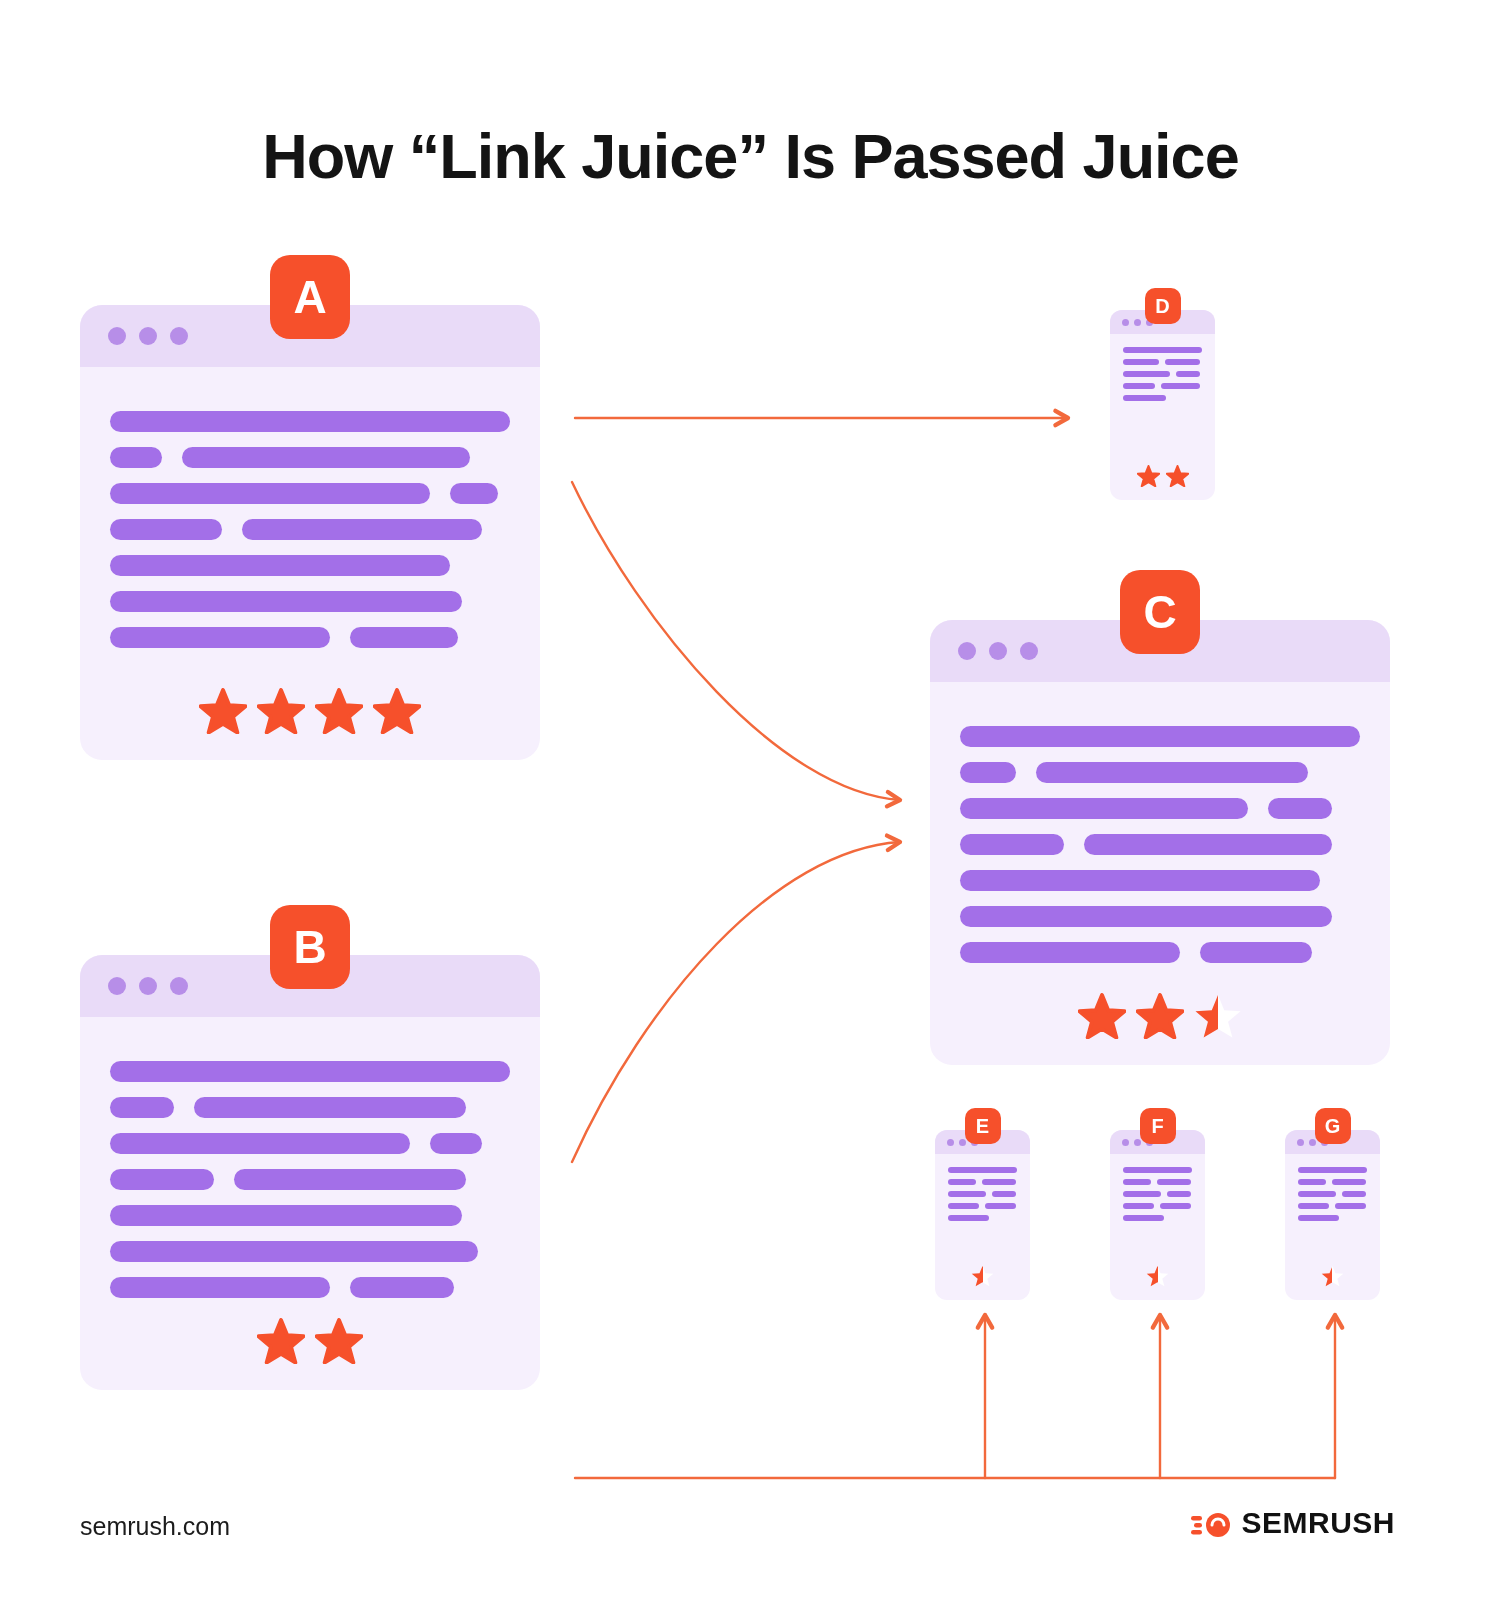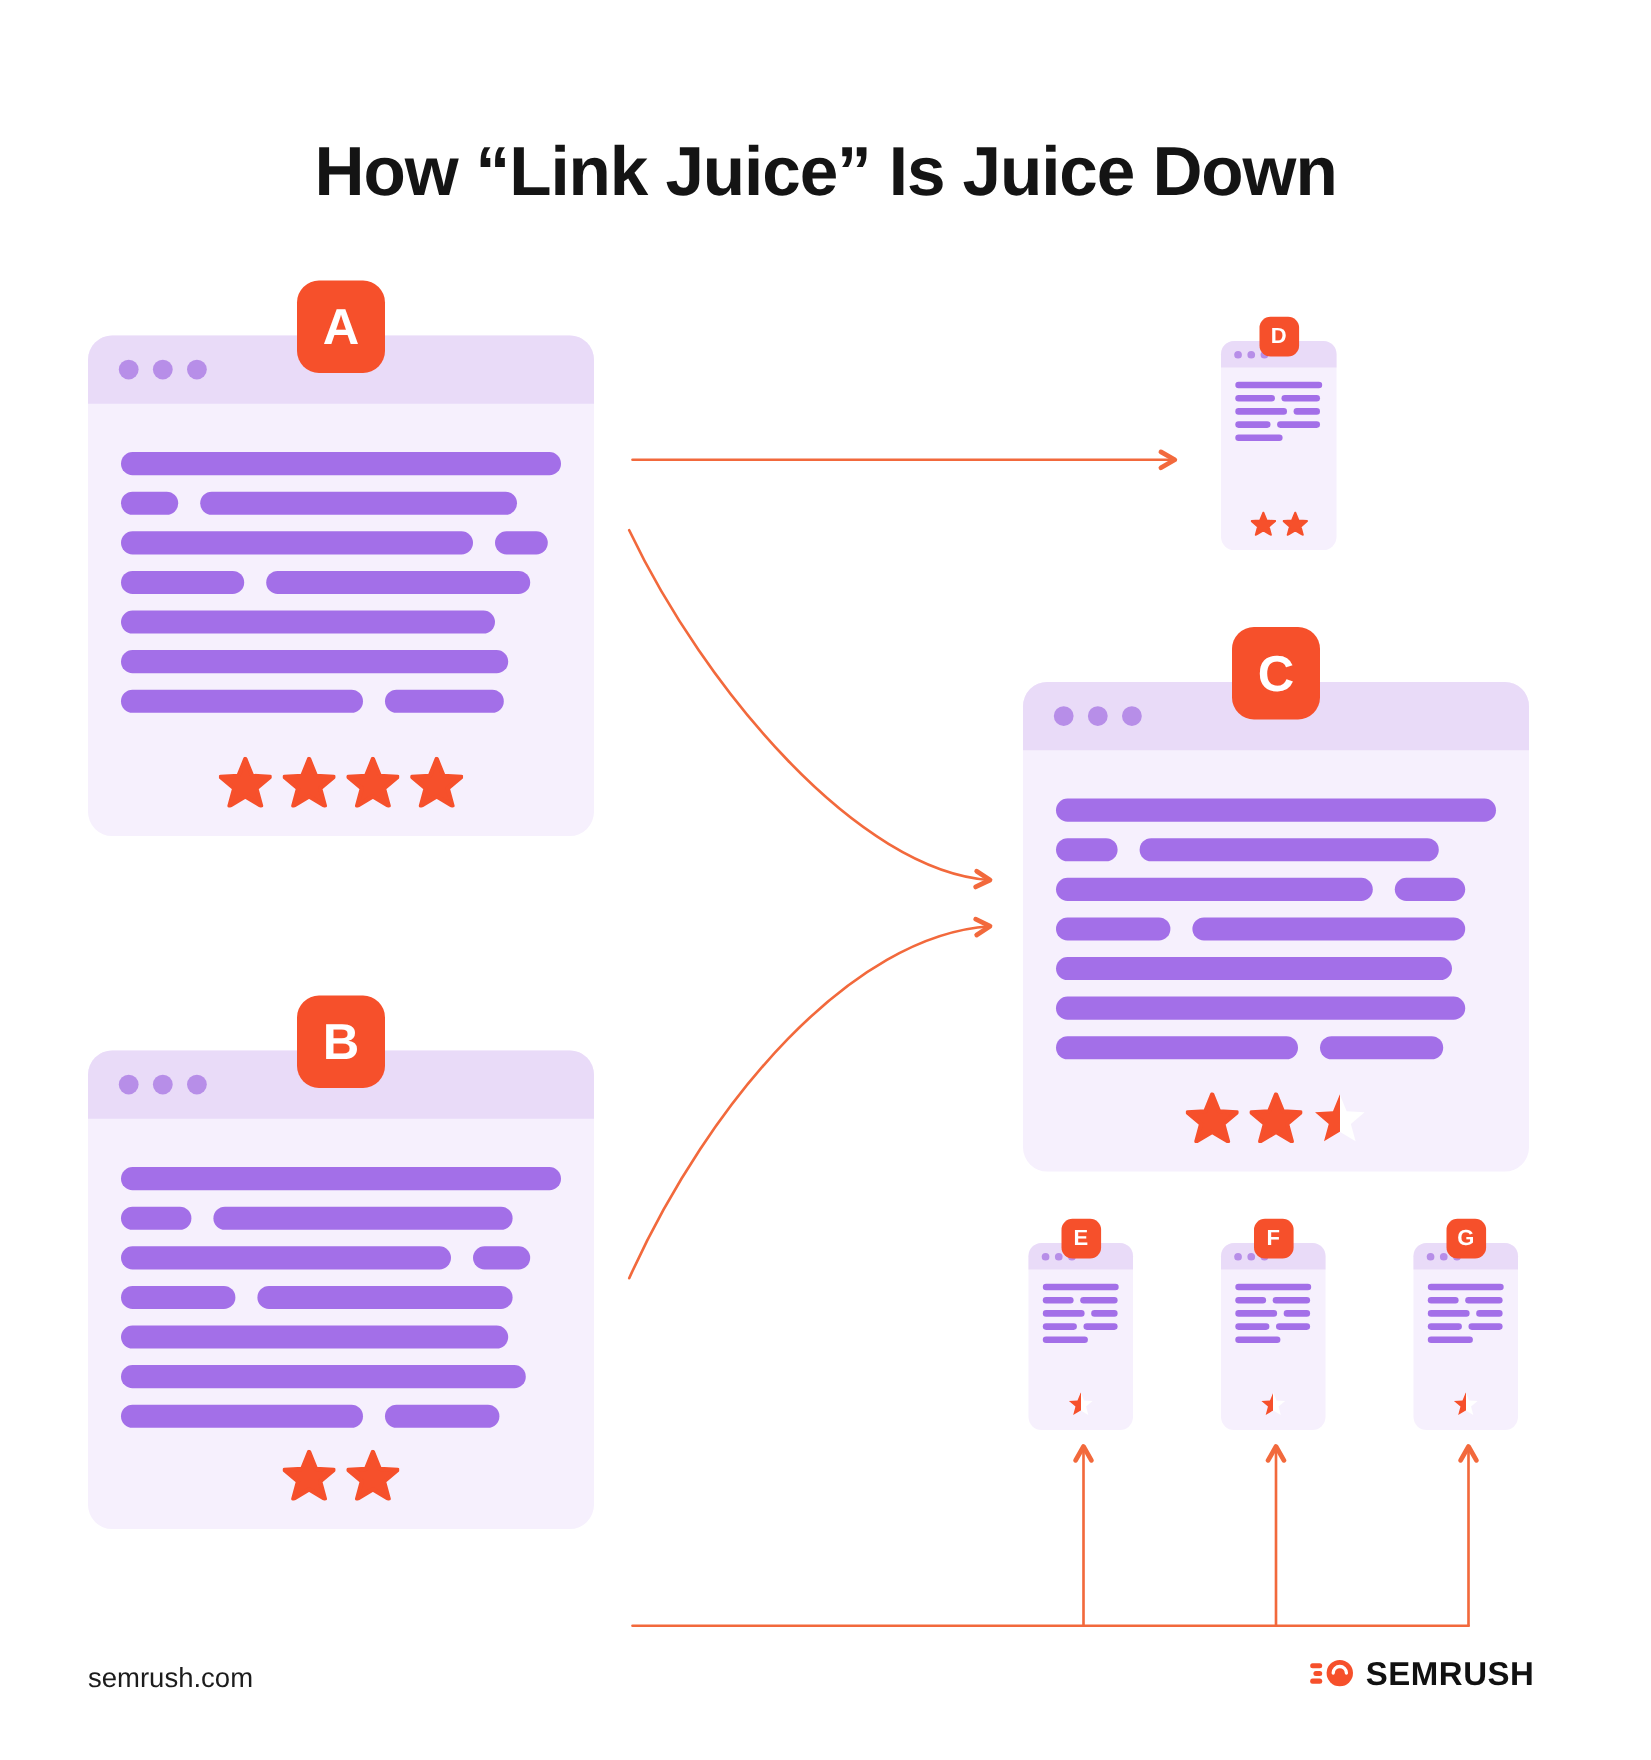--- a/index.html
+++ b/index.html
@@ -52,41 +52,41 @@
   .star{display:block;}
   .large .star{width:48px;height:46px;}
   .small .star{width:23px;height:22px;}
   .star-full polygon{fill:var(--orange);stroke:var(--orange);}
   .star-half polygon{fill:url(#halfGrad);}
   
   .arrow-layer{position:absolute;left:0;top:0;pointer-events:none;}
   .arrow{fill:none;stroke:var(--arrow);stroke-width:2.4px;stroke-linecap:round;}
   
   .site-text{position:absolute;left:80px;top:1512px;font-size:25px;color:#1c1c1c;}
-  .brand{position:absolute;right:106px;top:1506px;display:flex;align-items:flex-start;gap:10px;}
+  .brand{position:absolute;right:106px;top:1506px;display:flex;align-items:flex-end;gap:10px;}
   .brand-text{font-size:30px;font-weight:bold;letter-spacing:0.5px;color:#111;}
 </style>
 </head>
 <body>
 
 <svg width="0" height="0" style="position:absolute" aria-hidden="true">
   <defs>
     <linearGradient id="halfGrad" x1="0" y1="0" x2="1" y2="0">
       <stop offset="0" stop-color="#F6502B"></stop>
       <stop offset="0.5" stop-color="#F6502B"></stop>
       <stop offset="0.5" stop-color="#ffffff"></stop>
       <stop offset="1" stop-color="#ffffff"></stop>
     </linearGradient>
     <marker id="ah" viewBox="0 0 12 12" refX="9" refY="6" markerWidth="9" markerHeight="9" orient="auto">
       <path d="M2,2 L9,6 L2,10" fill="none" stroke="#F2693C" stroke-width="2.4" stroke-linecap="round" stroke-linejoin="round"></path>
     </marker>
   </defs>
 </svg>
 
-<h1 class="page-title">How “Link Juice” Is Juice Down</h1>
+<h1 class="page-title">How “Link Juice” Is Passed Juice</h1>
 
 <svg class="arrow-layer" width="1501" height="1600" viewBox="0 0 1501 1600">
   <path class="arrow" d="M575,418 H1068" marker-end="url(#ah)"></path>
   <path class="arrow" d="M572,482 C640,625 780,792 900,800" marker-end="url(#ah)"></path>
   <path class="arrow" d="M572,1162 C645,1000 775,850 900,842" marker-end="url(#ah)"></path>
   <path class="arrow" d="M575,1478 H1335"></path>
   <path class="arrow" d="M985,1478 V1315" marker-end="url(#ah)"></path>
   <path class="arrow" d="M1160,1478 V1315" marker-end="url(#ah)"></path>
   <path class="arrow" d="M1335,1478 V1315" marker-end="url(#ah)"></path>
 </svg>

